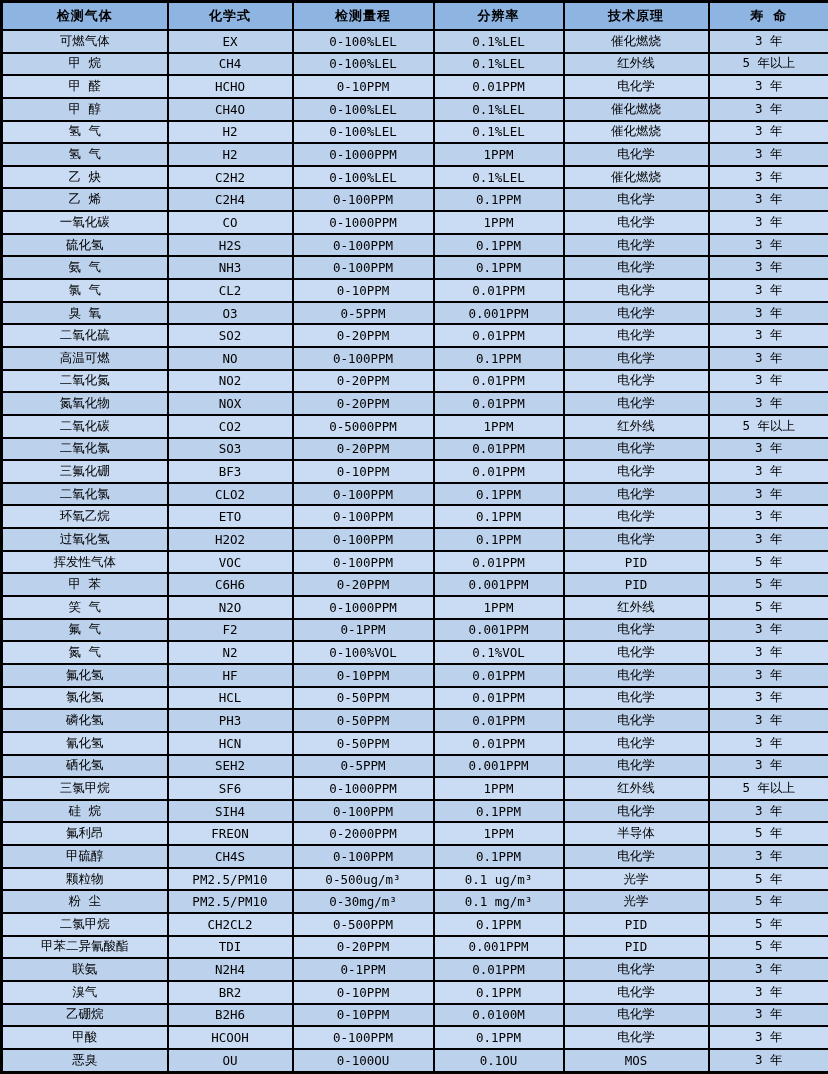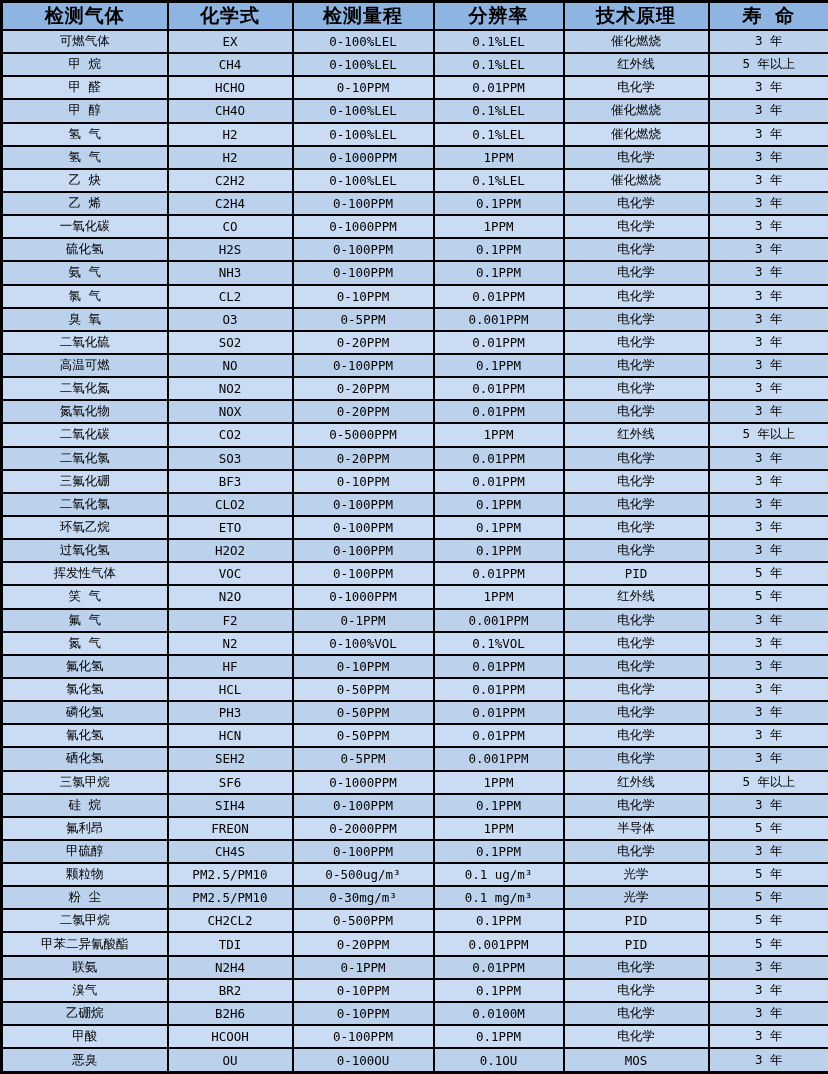--- a/index.html
+++ b/index.html
@@ -20,21 +20,21 @@
   .spec-table td {
     border: 2px solid #000000;
     text-align: center;
     vertical-align: middle;
     padding: 0 2px;
     overflow: hidden;
     white-space: nowrap;
   }
   .spec-table thead th {
     background: #8eb4e2;
-    font-size: 19px;
+    font-size: 13px;
     font-weight: bold;
     height: 26px;
     letter-spacing: 1px;
   }
   .spec-table tbody td {
     font-size: 12.5px;
     font-weight: normal;
   }
   .spec-table tbody tr.row-a td { background: #bcd1ec; }
   .spec-table tbody tr.row-b td { background: #cadcf3; }
@@ -255,20 +255,28 @@
         <td>3 年</td>
       </tr>
       <tr class="row-b">
         <td>挥发性气体</td>
         <td>VOC</td>
         <td>0-100PPM</td>
         <td>0.01PPM</td>
         <td>PID</td>
         <td>5 年</td>
       </tr>
+      <tr class="row-a">
+        <td>甲 苯</td>
+        <td>C6H6</td>
+        <td>0-20PPM</td>
+        <td>0.001PPM</td>
+        <td>PID</td>
+        <td>5 年</td>
+      </tr>
       <tr class="row-b">
         <td>笑 气</td>
         <td>N2O</td>
         <td>0-1000PPM</td>
         <td>1PPM</td>
         <td>红外线</td>
         <td>5 年</td>
       </tr>
       <tr class="row-a">
         <td>氟 气</td>

